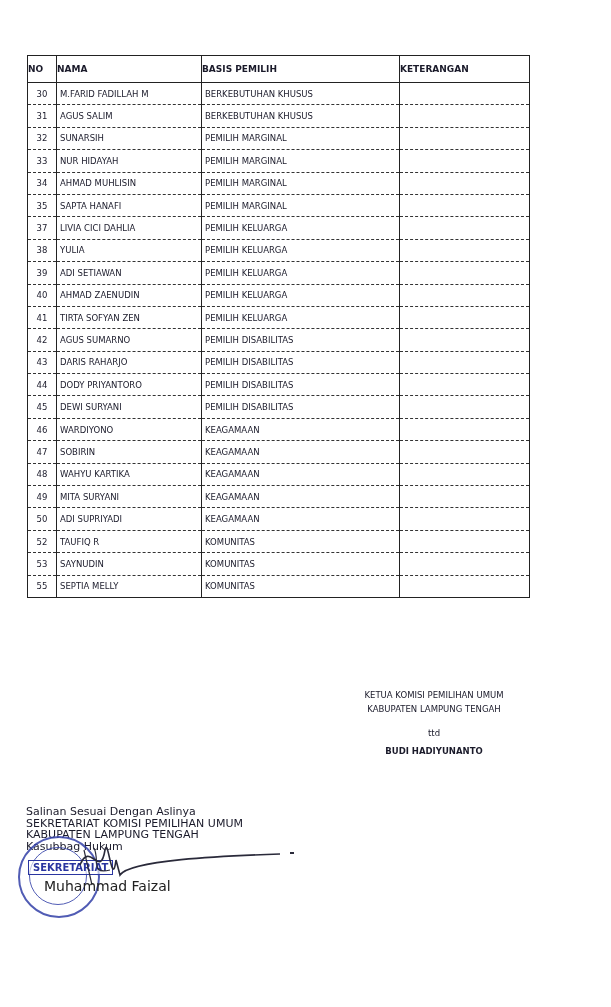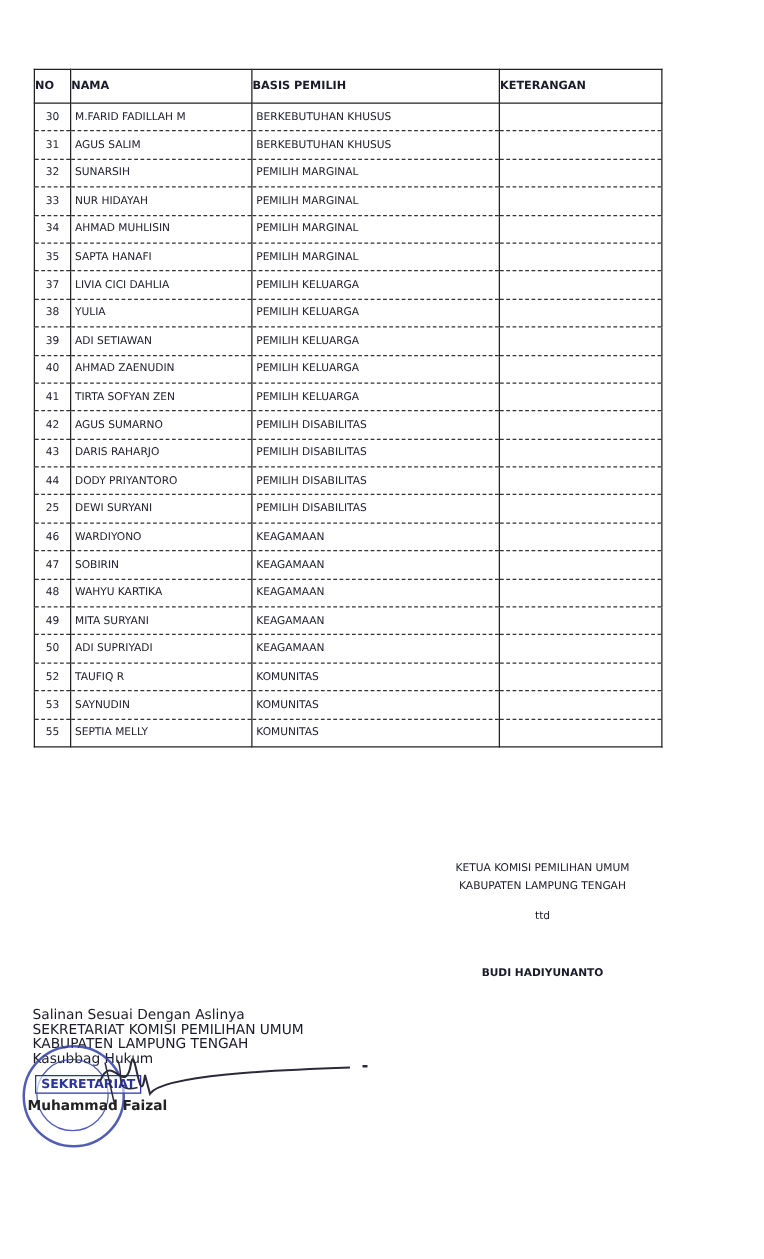--- a/index.html
+++ b/index.html
@@ -19,37 +19,37 @@
   .table td {
     height: 21.4px; font-size: 8.5px; padding: 0 3px; border-left: 1.5px solid #222; border-right: 1.5px solid #222;
     border-bottom: 1px dashed #333; white-space: nowrap; overflow: hidden;
   }
   .table td.no { text-align: center; padding: 0; }
   .table tr:last-child td { border-bottom: 1.5px solid #222; }
   .sign {
     position: absolute; left: 329px; top: 688px; font-size: 8.5px; line-height: 14px; text-align: center; width: 210px;
   }
   .sign .ttd { margin-top: 10px; }
-  .sign .name { margin-top: 32px; font-weight: bold; }
+  .sign .name { margin-top: 4px; font-weight: bold; }
   .copy {
     position: absolute; left: 26px; top: 806px; font-size: 11px; line-height: 11.5px;
   }
   .stamp {
     position: absolute; left: 18px; top: 836px; width: 78px; height: 78px; border-radius: 50%;
     border: 2px solid #3340a8; opacity: .85;
   }
   .stamp-inner {
     position: absolute; left: 9px; top: 9px; width: 56px; height: 56px; border-radius: 50%; border: 1px solid #3340a8;
   }
   .stamp-text {
     position: absolute; left: 28px; top: 860px; color: #2a35a0; font-size: 10px; font-weight: bold;
     border: 1.5px solid #2a35a0; padding: 1px 4px; background: rgba(255,255,255,.6);
   }
   .signer {
-    position: absolute; left: 22px; top: 878px; font-size: 11px; font-weight: bold; color: #222;
+    position: absolute; left: 44px; top: 878px; font-size: 14px; font-weight: normal; color: #222;
   }
   .signature { position: absolute; left: 20px; top: 820px; }
 </style>
 </head>
 <body>
 
 <table class="table">
   <colgroup>
     <col style="width:29px">
       <col style="width:145px">
@@ -143,21 +143,21 @@
         <td>PEMILIH DISABILITAS</td>
         <td></td>
       </tr>
       <tr>
         <td class="no">44</td>
         <td>DODY PRIYANTORO</td>
         <td>PEMILIH DISABILITAS</td>
         <td></td>
       </tr>
       <tr>
-        <td class="no">25</td>
+        <td class="no">45</td>
         <td>DEWI SURYANI</td>
         <td>PEMILIH DISABILITAS</td>
         <td></td>
       </tr>
       <tr>
         <td class="no">46</td>
         <td>WARDIYONO</td>
         <td>KEAGAMAAN</td>
         <td></td>
       </tr>

